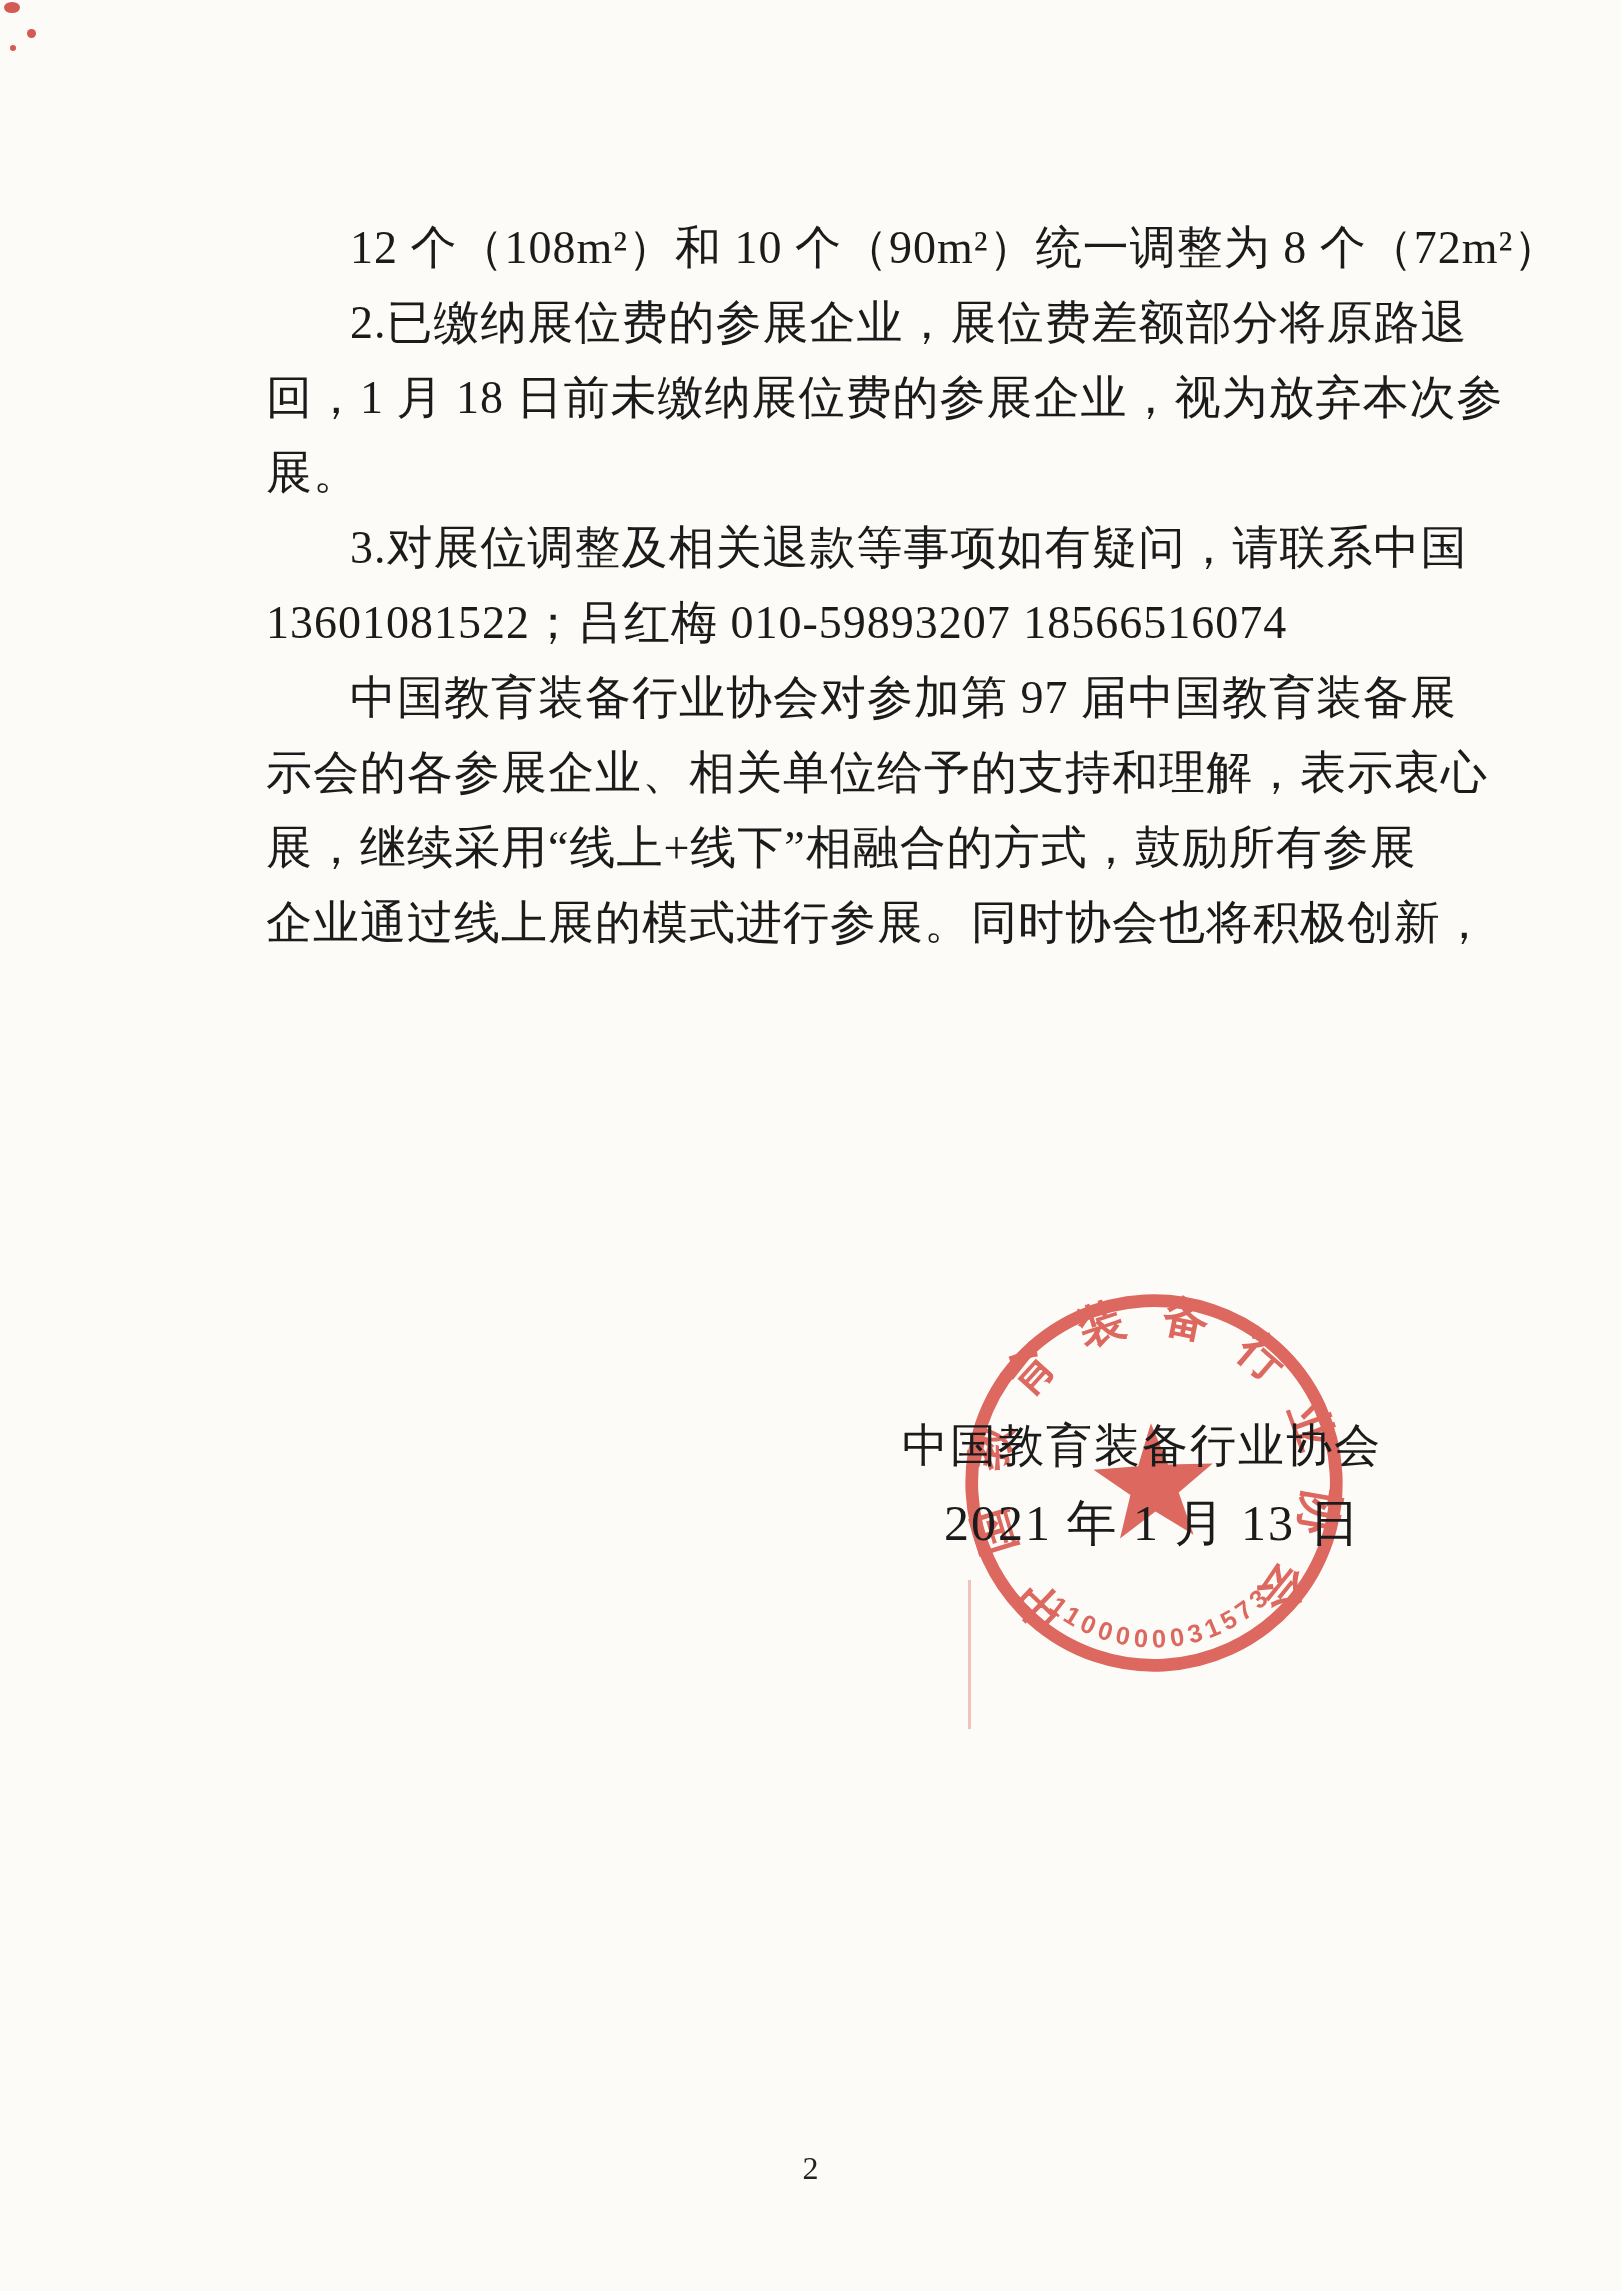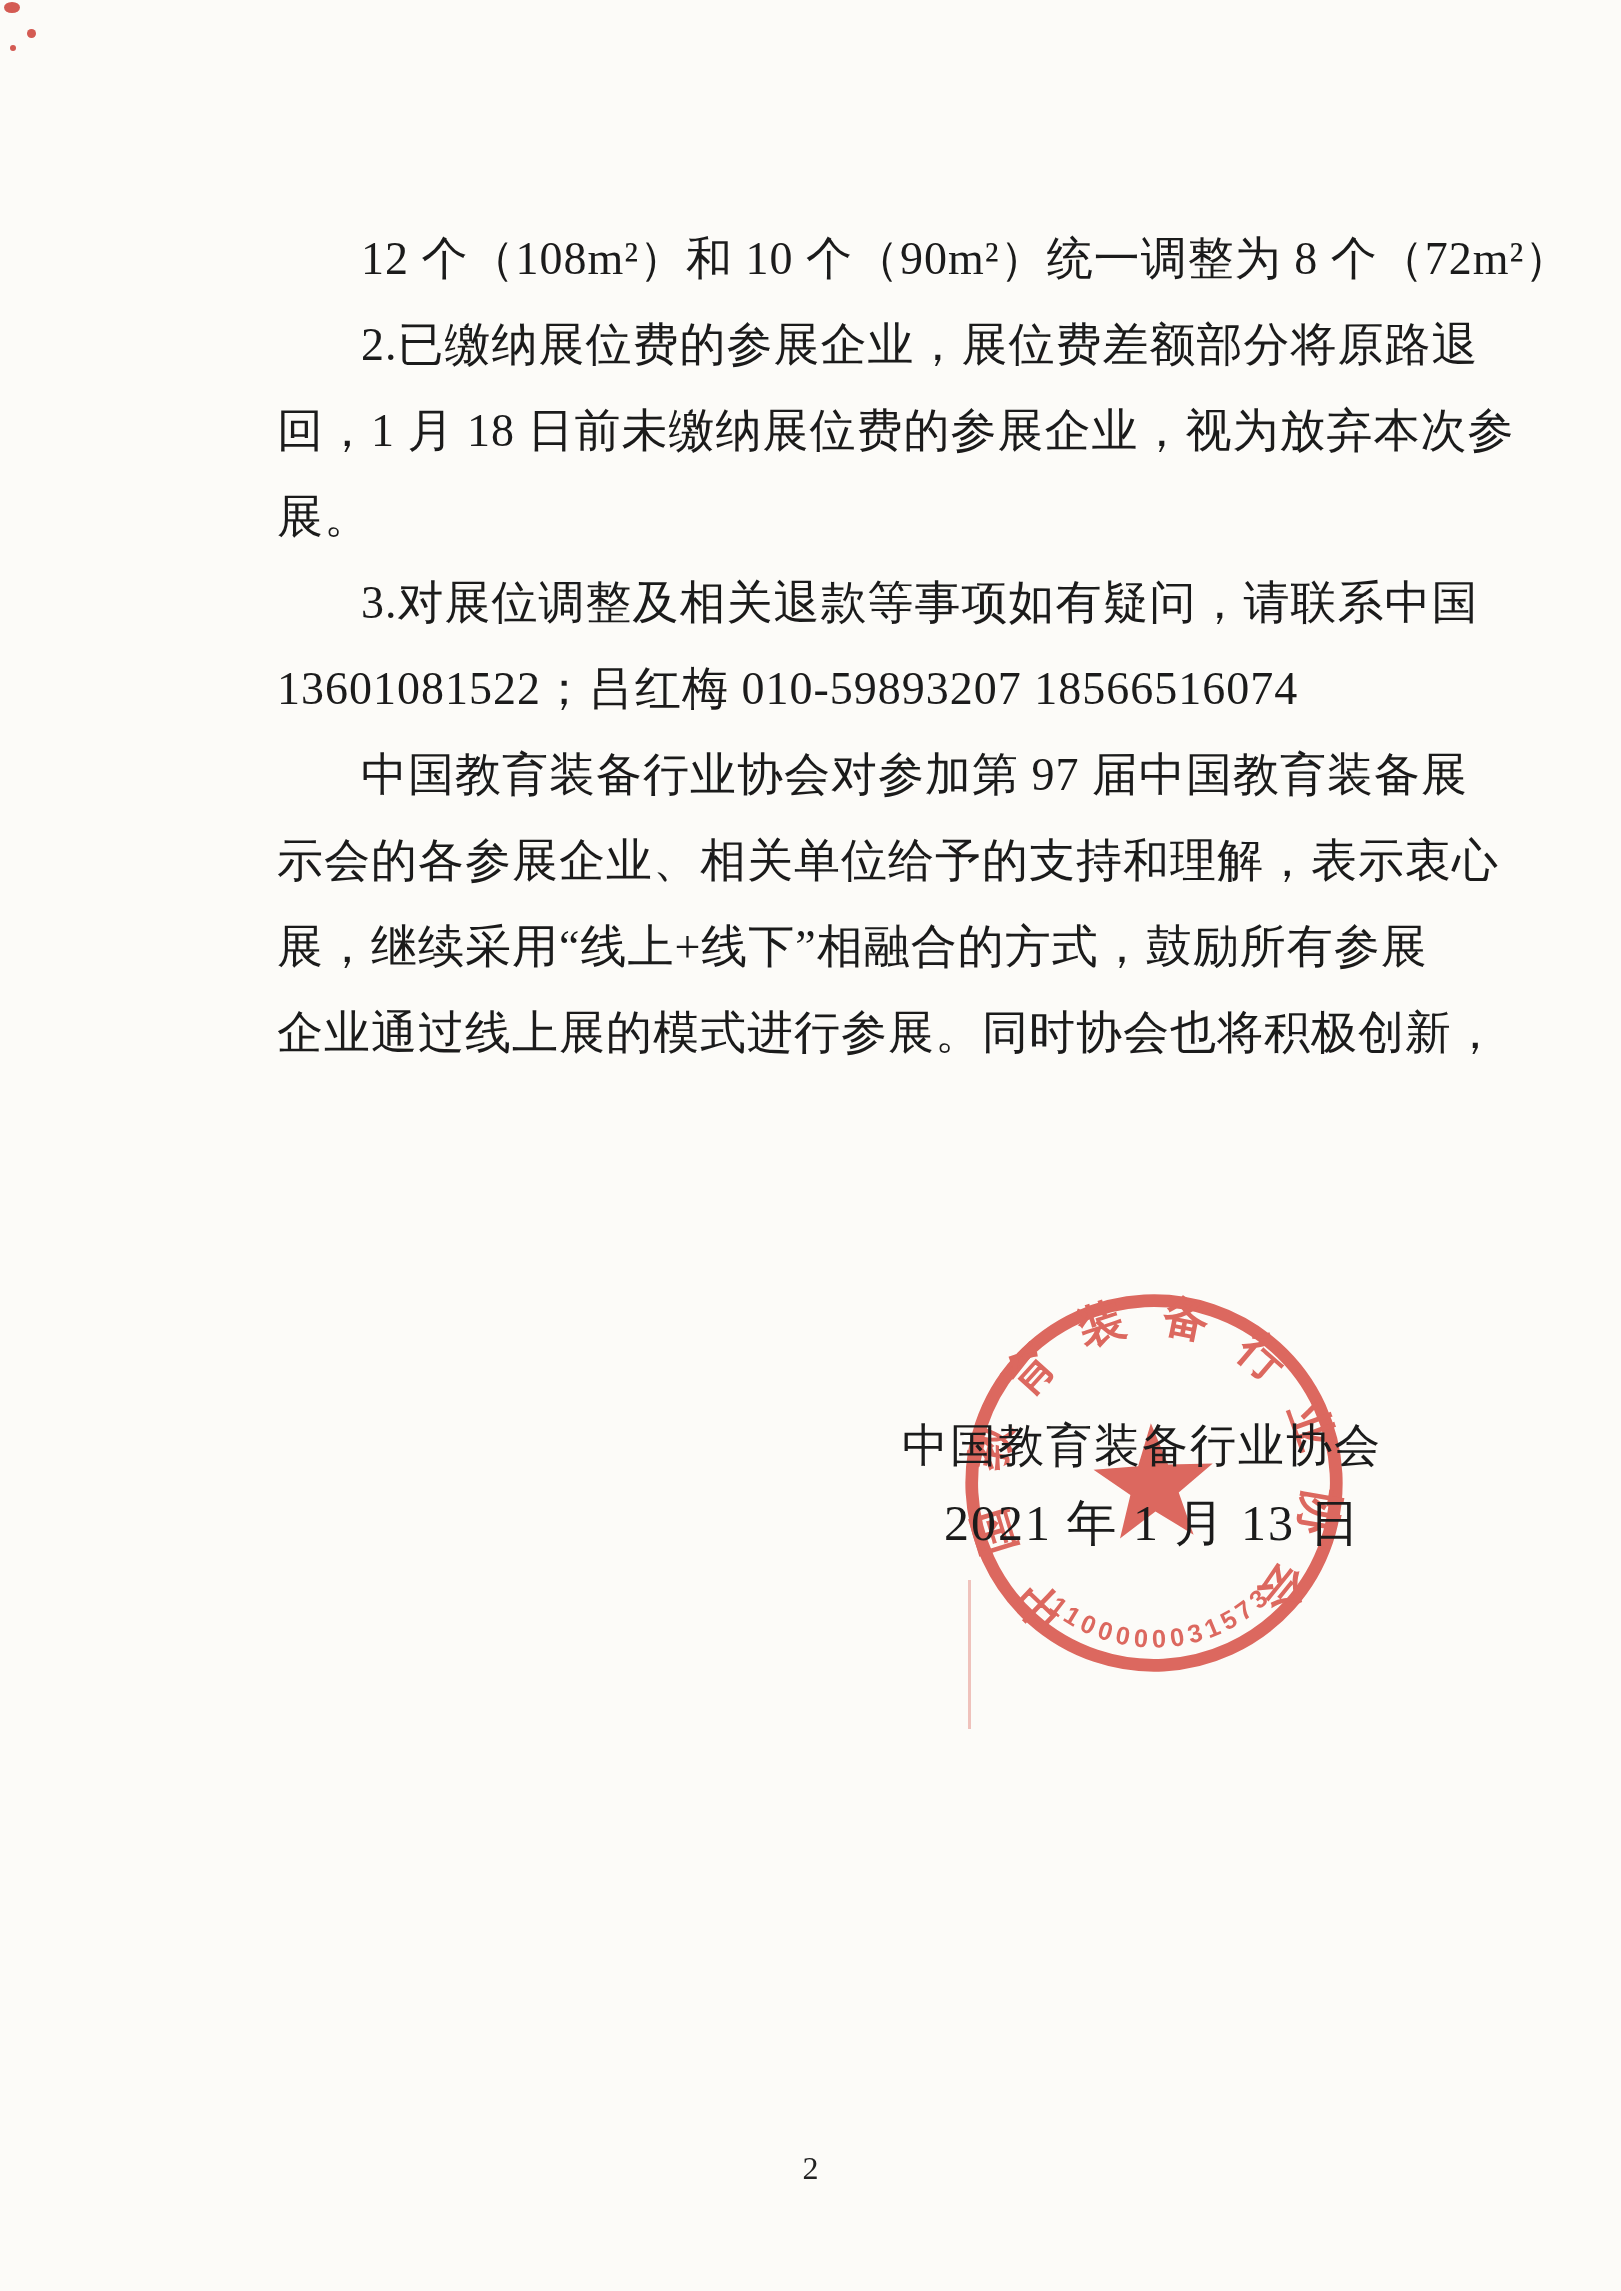--- a/index.html
+++ b/index.html
@@ -18,21 +18,21 @@
   .text-block {
     position: absolute;
     left: 265px;
     top: 210px;
     width: 1157px;
     font-size: 46px;
     line-height: 74px;
     letter-spacing: 1px;
   }
   .text-block p {
-    margin: 12px;
+    margin: 1px;
     white-space: nowrap;
   }
   .indent { text-indent: 84px; }
   .para-gap-small { margin-top: 9.8px; }
   .para-gap-large { margin-top: 73px; }
 
   
   .sig-org {
     position: absolute;
     left: 902px;

